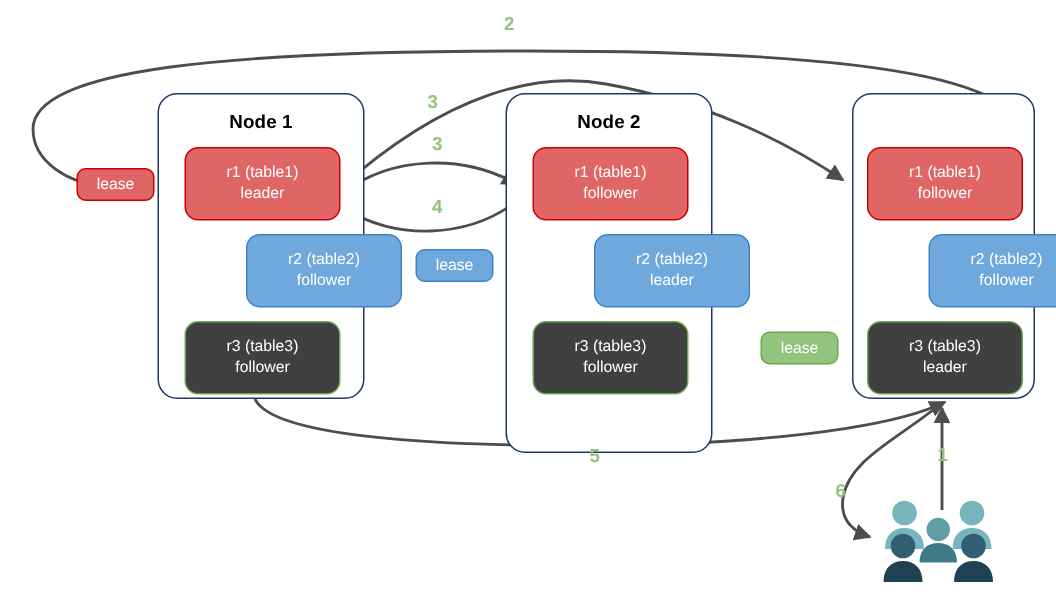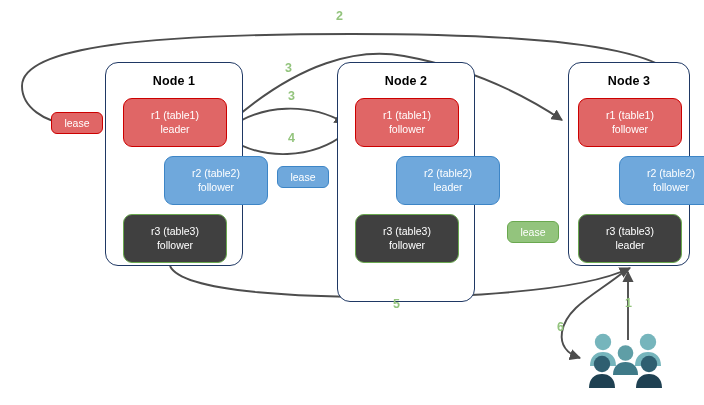--- a/index.html
+++ b/index.html
@@ -164,21 +164,20 @@
       <span class="l1">r2 (table2)</span>
       <span class="l2">leader</span>
     </div>
     <div class="replica r-3 rep-green">
       <span class="l1">r3 (table3)</span>
       <span class="l2">follower</span>
     </div>
   </div>
 
   <div class="node-box" style="left:568px; top:62px; width:122px; height:204px;">
-    <div class="node-title">Node 3</div>
 
     <div class="replica r-1 rep-red" style="left:9px;">
       <span class="l1">r1 (table1)</span>
       <span class="l2">follower</span>
     </div>
     <div class="replica r-2 rep-blue" style="left:9px;">
       <span class="l1">r2 (table2)</span>
       <span class="l2">follower</span>
     </div>
     <div class="replica r-3 rep-green" style="left:9px;">

